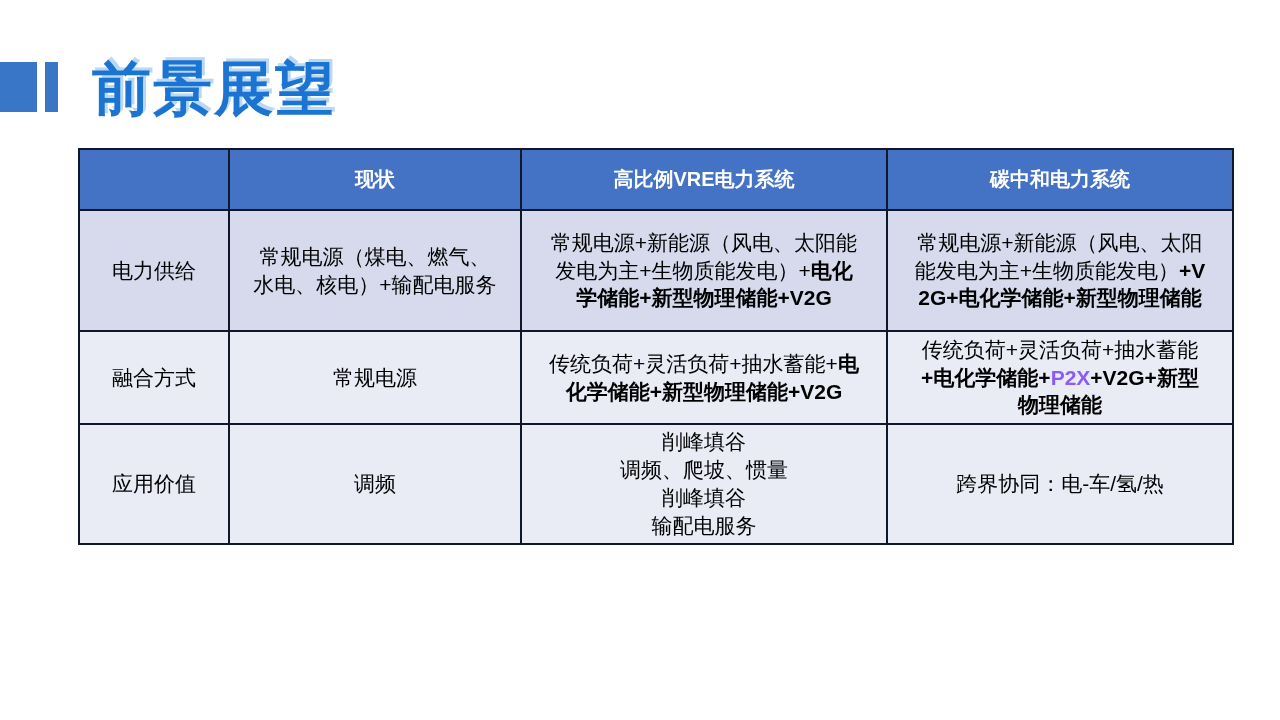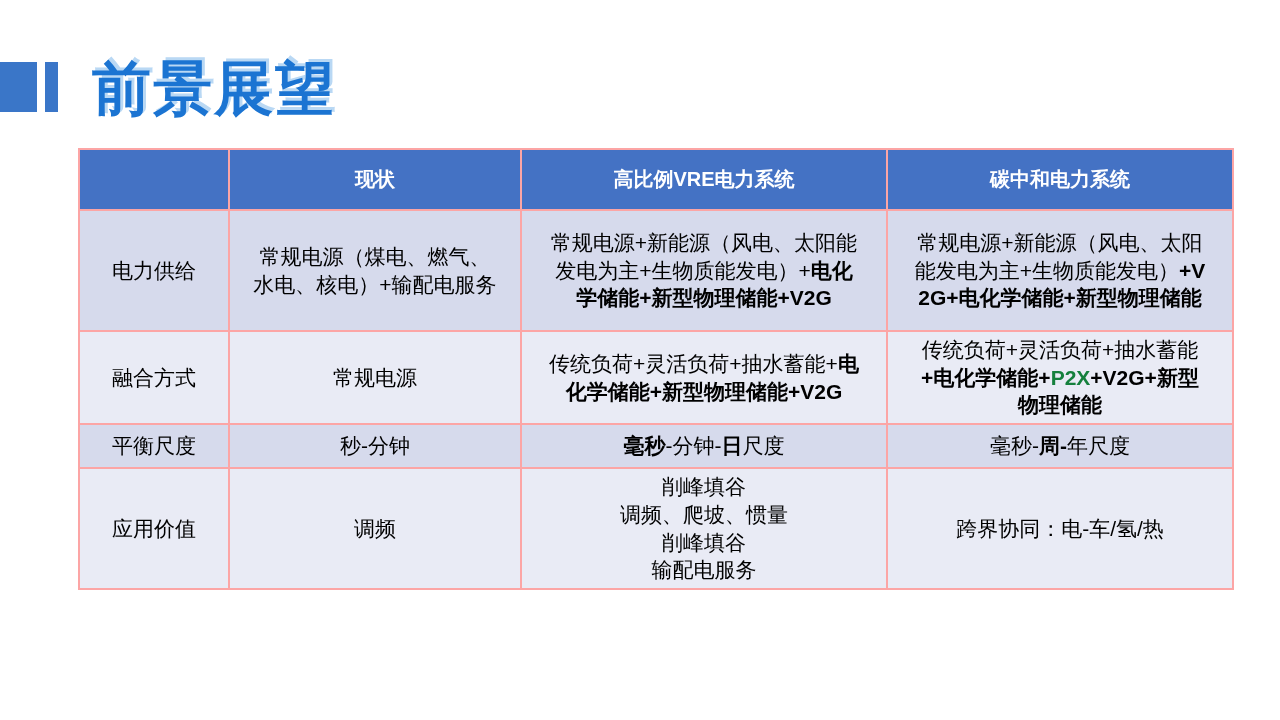--- a/index.html
+++ b/index.html
@@ -18,21 +18,21 @@
     letter-spacing:2px;line-height:1.2;
     text-shadow:3px -3px 0 #b9d8f4;
     white-space:nowrap;
   }
   
   table.cmp{
     position:absolute;left:78px;top:148px;width:1154px;
     border-collapse:collapse;table-layout:fixed;
   }
   table.cmp th, table.cmp td{
-    border:2px solid #fca5a5;
+    border:2px solid #0f172a;
     text-align:center;vertical-align:middle;
     padding:3px 23px;
     word-break:break-all;
   }
   table.cmp th{
     background:#4472c4;color:#ffffff;
     font-size:20px;font-weight:bold;
     height:53px;
   }
   table.cmp td{
@@ -84,33 +84,21 @@
       </tr>
       <tr class="light">
         <td>融合方式</td>
         <td>
           <div><span>常规电源</span></div>
         </td>
         <td>
           <div><span>传统负荷+灵活负荷+抽水蓄能+</span><span class="b">电化学储能+新型物理储能+V2G</span></div>
         </td>
         <td>
-          <div><span>传统负荷+灵活负荷+抽水蓄能</span><span class="b">+电化学储能+</span><span class="b" style="color: #15803d; text-align: right;">P2X</span><span class="b">+V2G+</span><span class="b">新型物理储能</span></div>
-        </td>
-      </tr>
-      <tr class="dark">
-        <td>平衡尺度</td>
-        <td>
-          <div><span>秒-分钟</span></div>
-        </td>
-        <td>
-          <div><span class="b">毫秒</span><span>-分钟-</span><span class="b">日</span><span>尺度</span></div>
-        </td>
-        <td>
-          <div><span>毫秒-</span><span class="b">周-</span><span>年尺度</span></div>
+          <div><span>传统负荷+灵活负荷+抽水蓄能</span><span class="b">+电化学储能+</span><span class="b" style="color: #8b5cf6; text-align: right;">P2X</span><span class="b">+V2G+</span><span class="b">新型物理储能</span></div>
         </td>
       </tr>
       <tr class="light">
         <td>应用价值</td>
         <td>
           <div><span>调频</span></div>
         </td>
         <td>
           <div><span>削峰填谷</span></div>
           <div><span>调频、爬坡、惯量</span></div>

